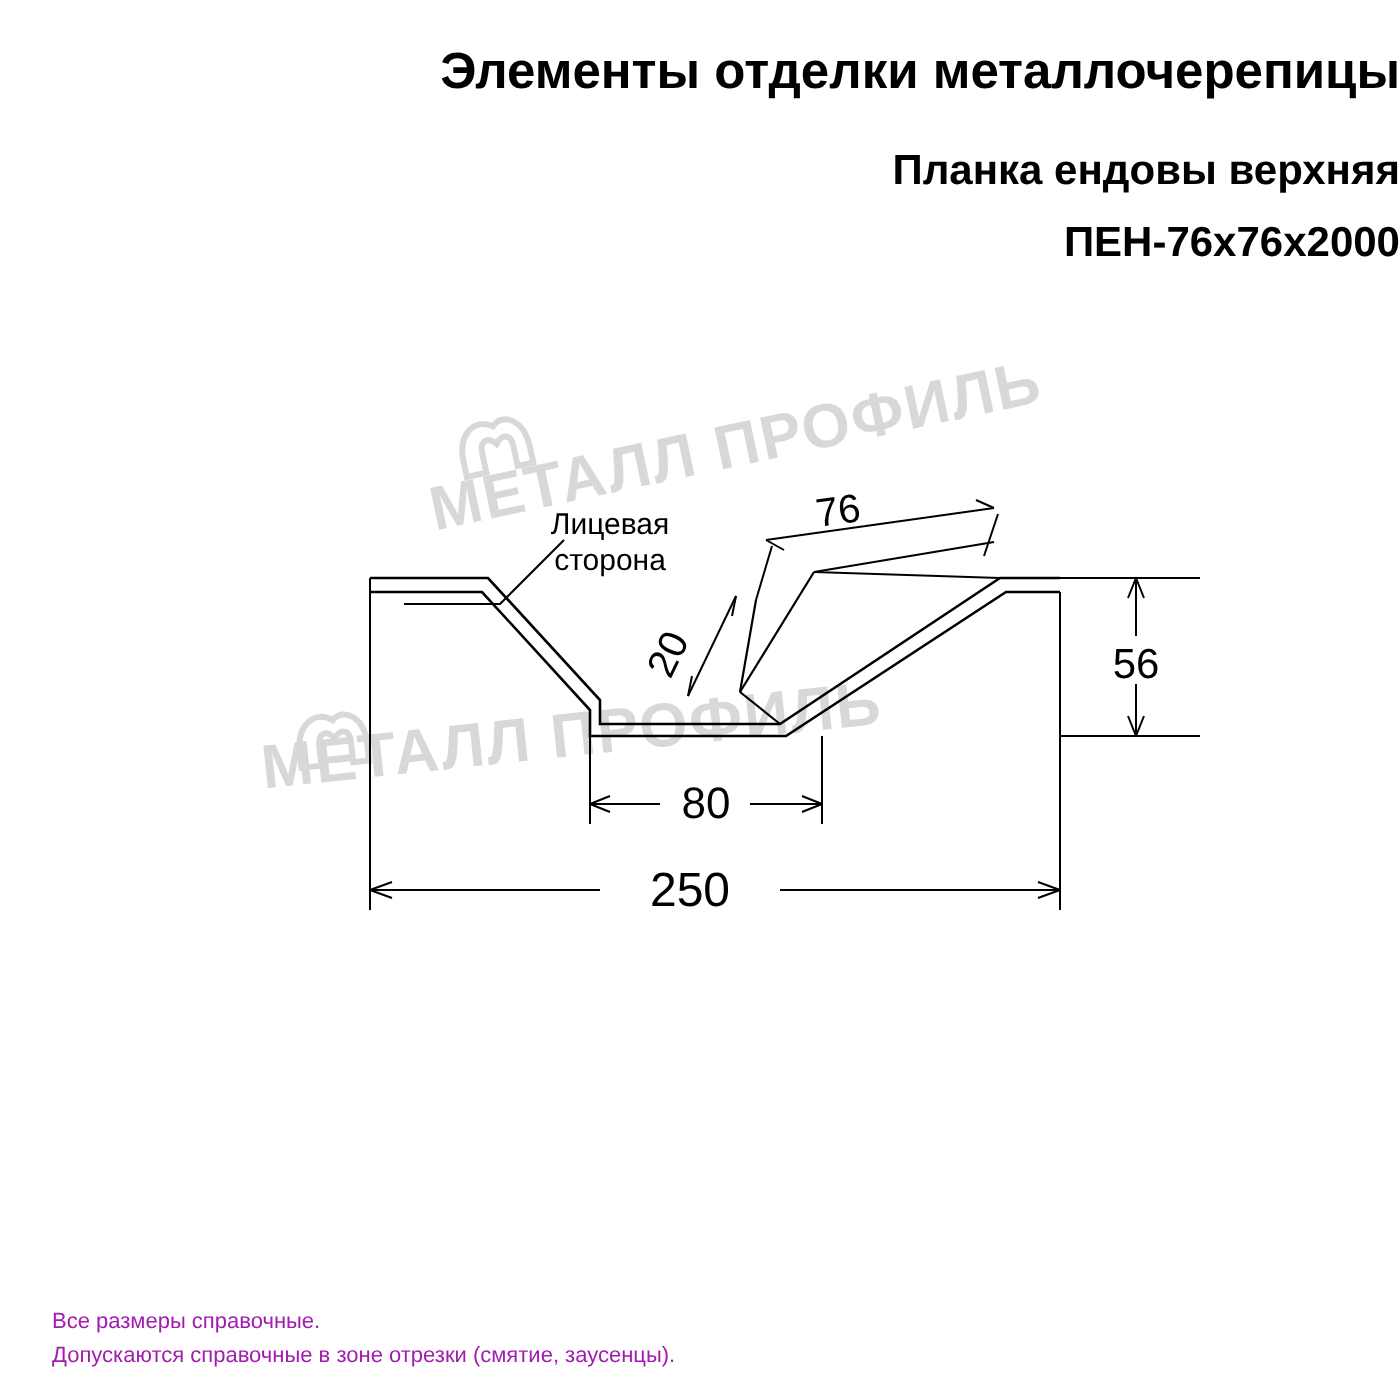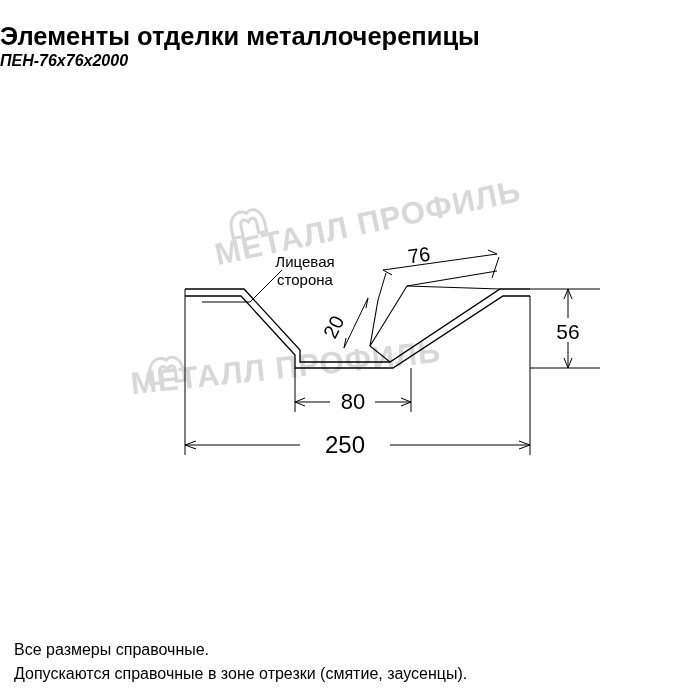--- a/index.html
+++ b/index.html
@@ -18,39 +18,39 @@
   .page {
     position: relative;
     width: 700px;
     height: 700px;
   }
   .title-block {
     position: absolute;
     top: 22px;
     left: 0;
     width: 700px;
-    text-align: left;
+    text-align: right;
   }
   .title-main {
     font-size: 25.5px;
     font-weight: bold;
     letter-spacing: 0px;
     line-height: 1.15;
   }
   .title-sub {
     font-size: 21px;
     font-weight: bold;
     margin-top: 22px;
     line-height: 1.2;
   }
   .title-code {
-    font-size: 16px;
-    font-weight: bold;
+    font-size: 21px;
+    font-weight: bold;
+    margin-top: 10px;
     line-height: 1.2;
-    font-style: italic;
   }
   .drawing {
     position: absolute;
     top: 150px;
     left: 0;
     width: 700px;
     height: 370px;
   }
   .watermarks {
     position: absolute;
@@ -75,41 +75,42 @@
     transform: rotate(-12deg);
   }
   .wm-2 {
     left: 130px;
     top: 200px;
     font-size: 31px;
     transform: rotate(-6deg);
   }
   .footer {
     position: absolute;
-    left: 14px;
+    left: 26px;
     bottom: 14px;
-    font-size: 16px;
+    font-size: 11px;
     line-height: 1.5;
-    color: #000000;
+    color: #a21caf;
   }
   .footer div {
     white-space: nowrap;
   }
   svg text {
     font-family: "Liberation Sans", sans-serif;
     fill: #000000;
   }
 </style>
 </head>
 <body>
 
 <div class="page">
 
   <div class="title-block">
     <div class="title-main">Элементы отделки металлочерепицы</div>
+    <div class="title-sub">Планка ендовы верхняя</div>
     <div class="title-code">ПЕН-76х76х2000</div>
   </div>
 
   <div class="watermarks">
     <svg width="700" height="370" viewBox="0 0 700 370">
       <g transform="translate(228,63) rotate(-12)" fill="none" stroke="#d8d8d8" stroke-width="3">
         <path d="M0,18 C0,4 10,-2 18,4 C24,-2 34,4 34,18 L34,26 L26,26 L26,16 C26,10 22,8 18,13 C14,8 10,10 10,16 L10,26 L0,26 Z"></path>
       </g>
       <g transform="translate(148,208) rotate(-6)" fill="none" stroke="#d8d8d8" stroke-width="3">
         <path d="M0,18 C0,4 10,-2 18,4 C24,-2 34,4 34,18 L34,26 L26,26 L26,16 C26,10 22,8 18,13 C14,8 10,10 10,16 L10,26 L0,26 Z"></path>

